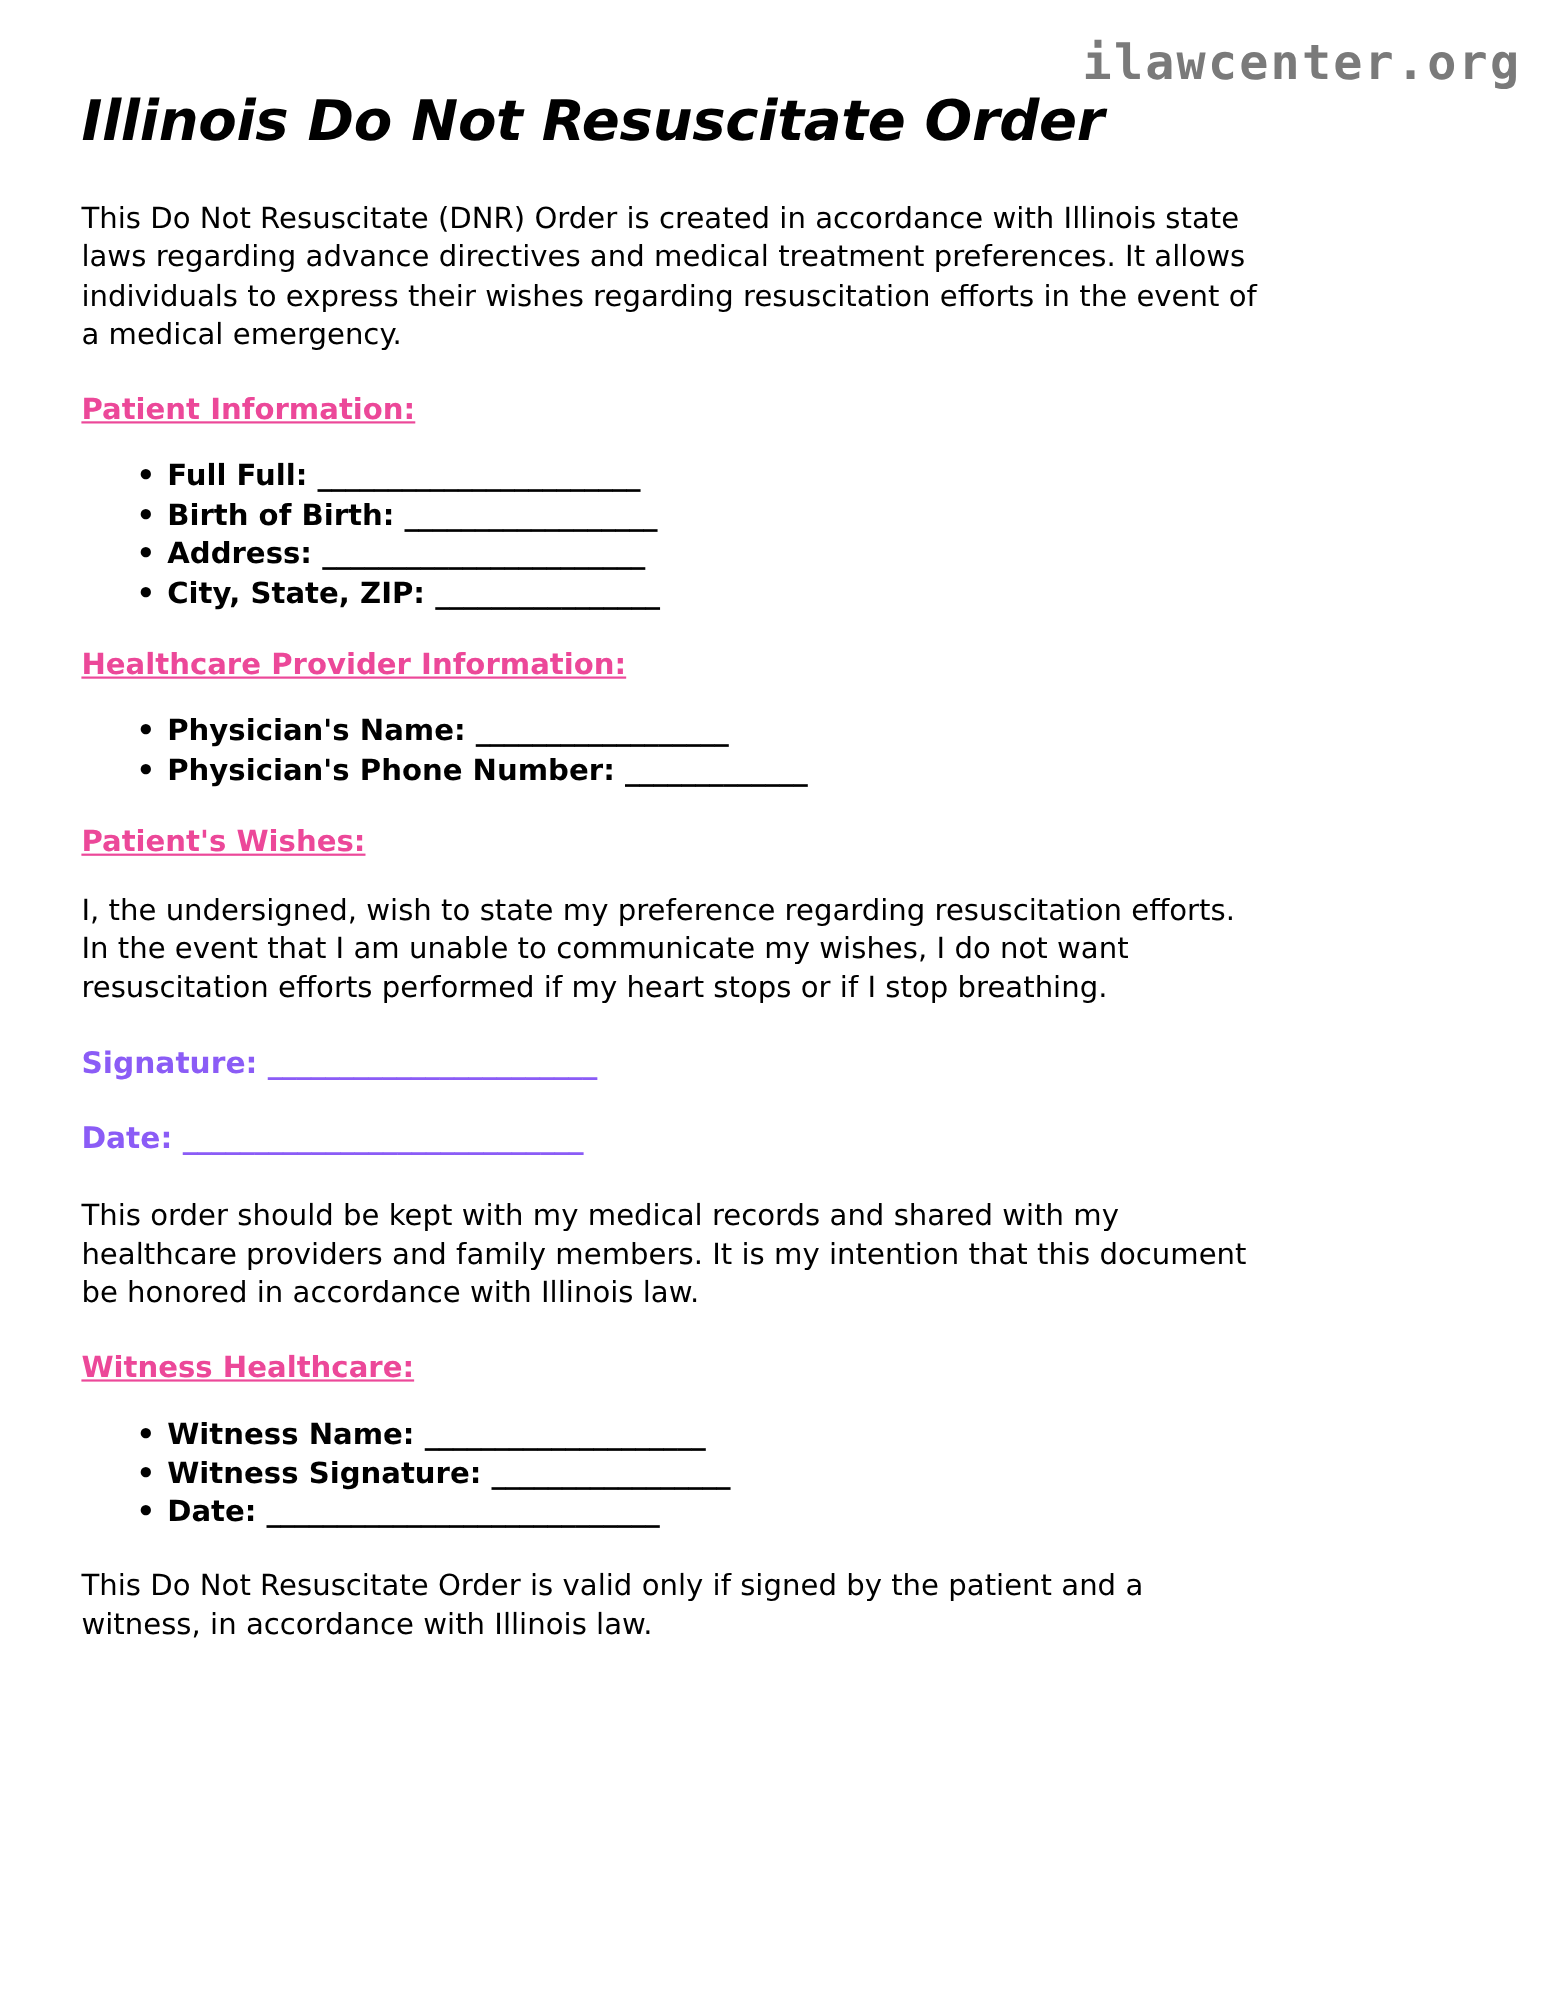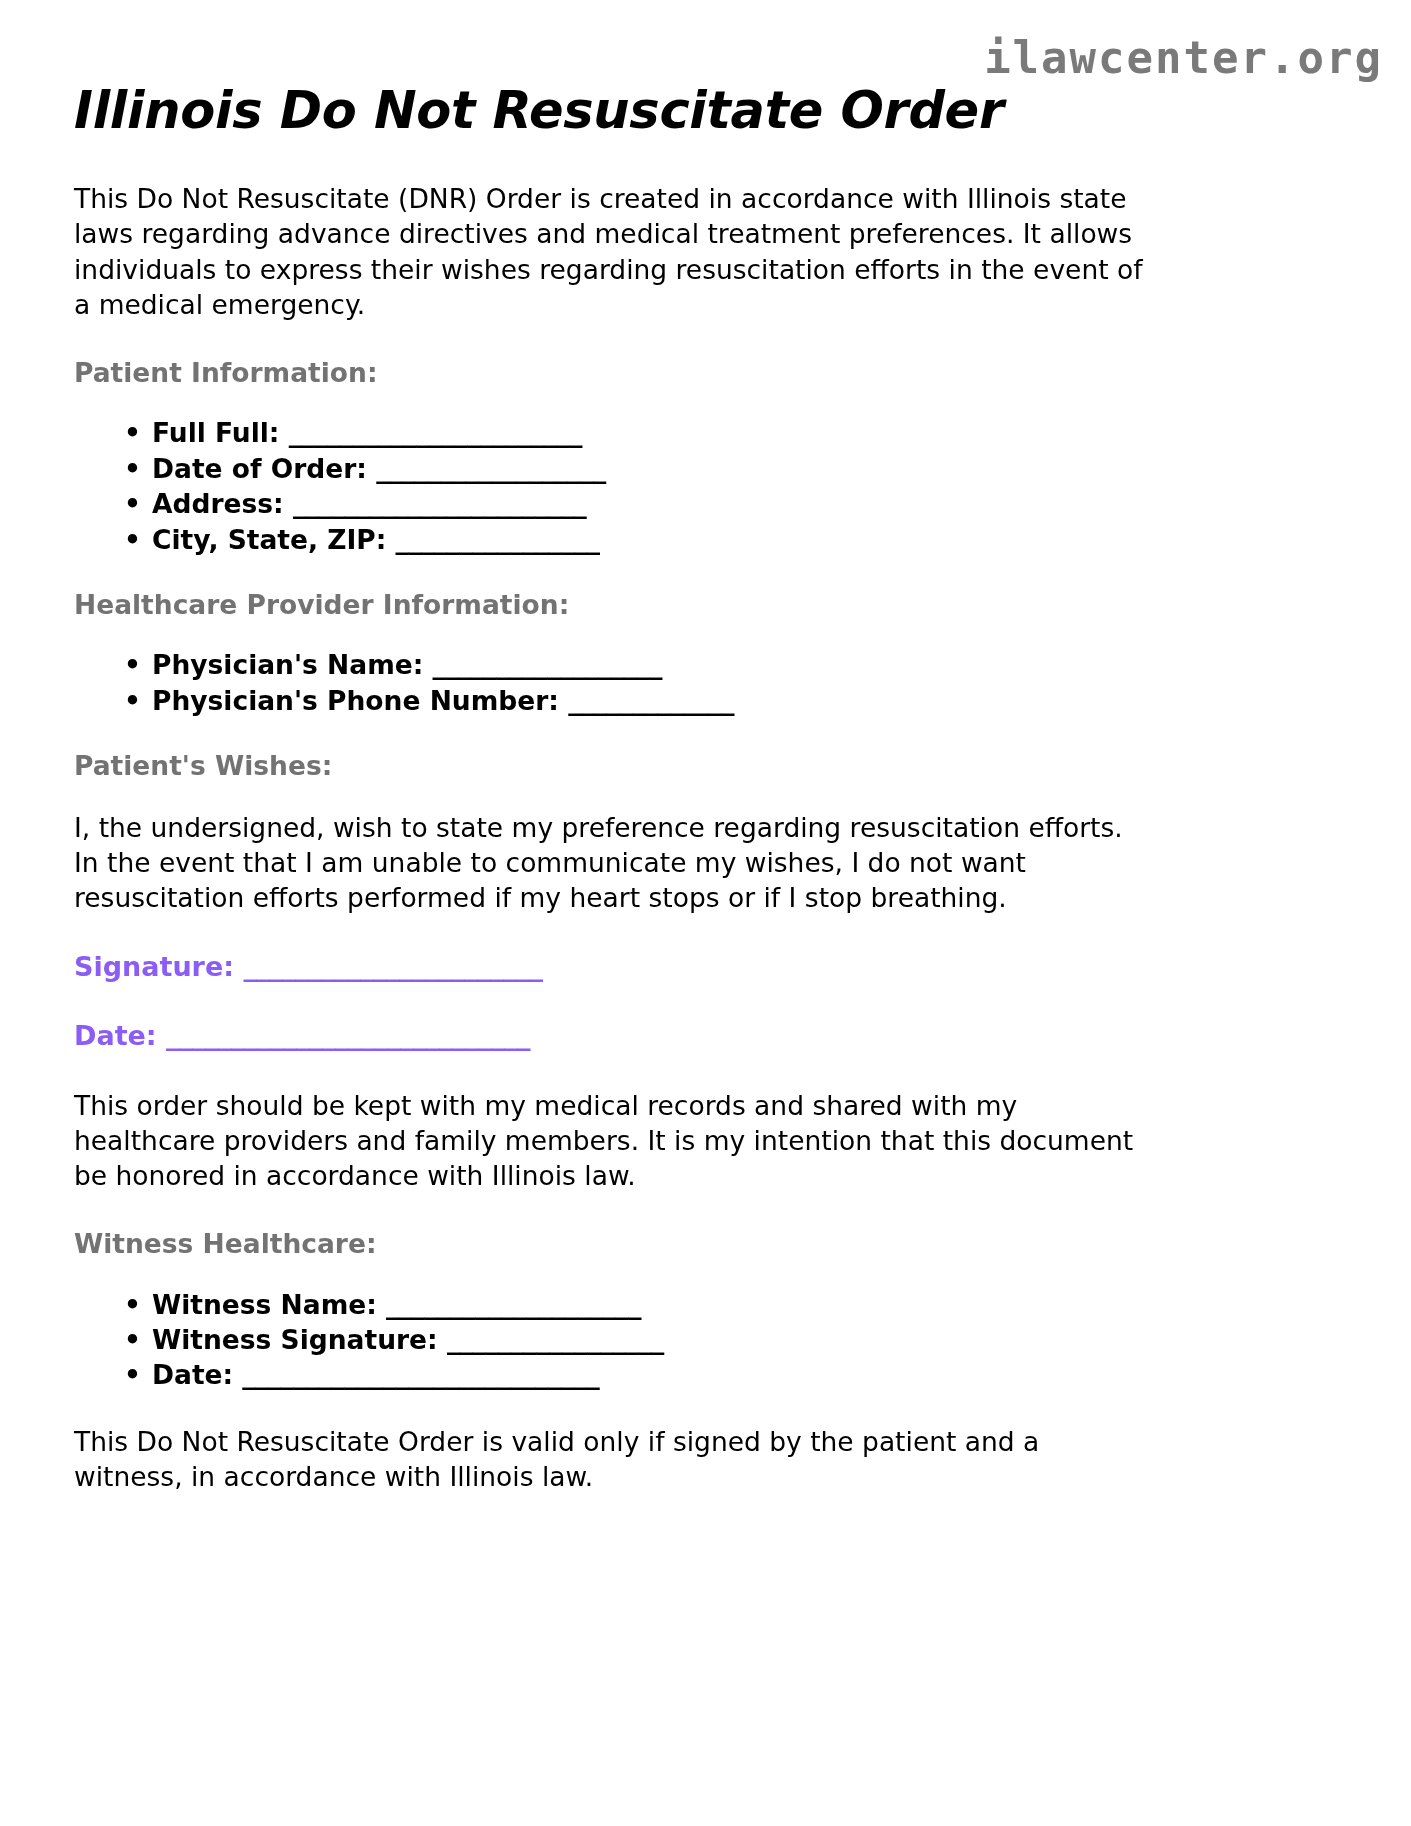--- a/index.html
+++ b/index.html
@@ -64,21 +64,22 @@
     margin: 0 0 34px 0;
     color: #000;
     max-width: 1075px;
   }
 
   h2.section {
     font-size: 26.5px;
     font-weight: bold;
     line-height: 1.3;
     margin: 0 0 26px 0;
-    color: #737373;
+    color: #ec4899;
+    text-decoration: underline;
   }
 
   ul.fields {
     list-style: none;
     margin: 0 0 32px 0;
     padding: 0 0 0 40px;
   }
   ul.fields li {
     font-size: 26.5px;
     font-weight: bold;
@@ -126,21 +127,21 @@
     <h2 class="section">Patient Information:</h2>
 
     <ul class="fields">
       <li>
         <span class="bullet">•</span>
         <span>Full Full:</span>
         <span class="fill">_______________________</span>
       </li>
       <li>
         <span class="bullet">•</span>
-        <span>Date of Order:</span>
+        <span>Birth of Birth:</span>
         <span class="fill">__________________</span>
       </li>
       <li>
         <span class="bullet">•</span>
         <span>Address:</span>
         <span class="fill">_______________________</span>
       </li>
       <li>
         <span class="bullet">•</span>
         <span>City, State, ZIP:</span>

